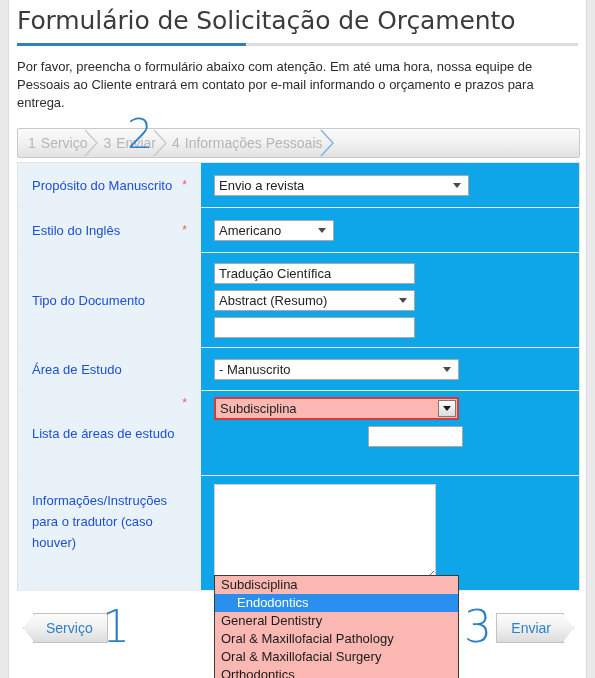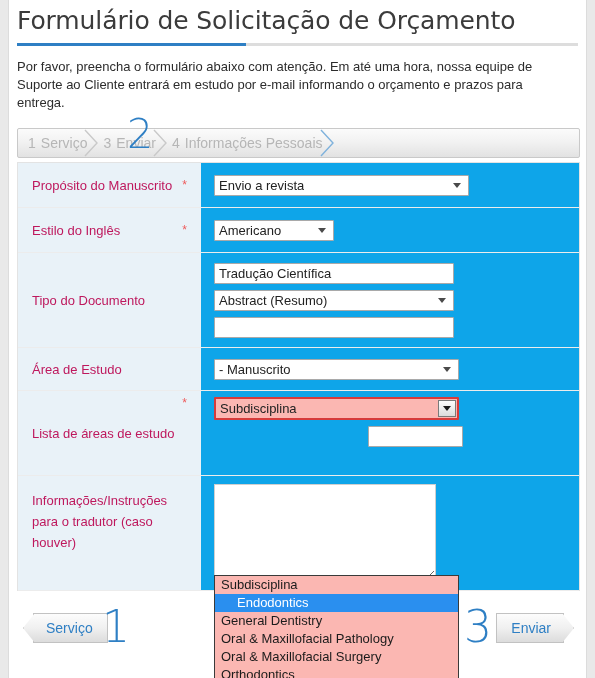--- a/index.html
+++ b/index.html
@@ -134,21 +134,21 @@
     flex: 0 0 183px;
     background: #e9f2f8;
     position: relative;
     display: flex;
     align-items: center;
     box-sizing: border-box;
     padding: 8px 0 8px 14px;
   }
   .fcell-label .ltext {
     font-size: 13px;
-    color: #be185d;
+    color: #1d4ed8;
     line-height: 21px;
   }
   .req {
     position: absolute;
     right: 14px;
     color: #ee5b5b;
     font-size: 12px;
     line-height: 1;
   }
   .fcell-field {
@@ -181,21 +181,21 @@
     width: 0; height: 0;
     border-left: 4px solid transparent;
     border-right: 4px solid transparent;
     border-top: 5px solid #4a4a4a;
     margin-right: 3px;
     flex: 0 0 auto;
   }
   .sel .val { overflow: hidden; white-space: nowrap; }
   .w255 { width: 255px; }
   .w120 { width: 120px; align-items: center; }
-  .w240 { width: 240px; }
+  .w240 { width: 201px; }
   .w245 { width: 245px; }
 
   textarea.memo {
     width: 222px;
     height: 96px;
     border: 1px solid #cfcfcf;
     background: #fff;
     font-family: "Liberation Sans", sans-serif;
     font-size: 13px;
     resize: both;
@@ -314,21 +314,21 @@
   .footnum-1 { left: 85px; top: 2px; }
   .footnum-3 { right: 86px; top: 2px; }
 </style>
 </head>
 <body>
 
 <div id="page">
 
   <h1 class="page-title">Formulário de Solicitação de Orçamento</h1>
   <div class="title-rule"></div>
-  <p class="intro">Por favor, preencha o formulário abaixo com atenção. Em até uma hora, nossa equipe de Suporte ao Cliente entrará em estudo por e-mail informando o orçamento e prazos para entrega.</p>
+  <p class="intro">Por favor, preencha o formulário abaixo com atenção. Em até uma hora, nossa equipe de Pessoais ao Cliente entrará em contato por e-mail informando o orçamento e prazos para entrega.</p>
 
   <div class="stepbar">
     <div class="steps">
 
       <div class="step">
         <span class="num">1</span>
         <span>Serviço</span>
         <span class="chev">
           <svg width="18" height="28" viewBox="0 0 18 28">
               <path d="M1 1 L13 14 L1 27" fill="none" stroke="#c9c9c9" stroke-width="1.4"></path>

